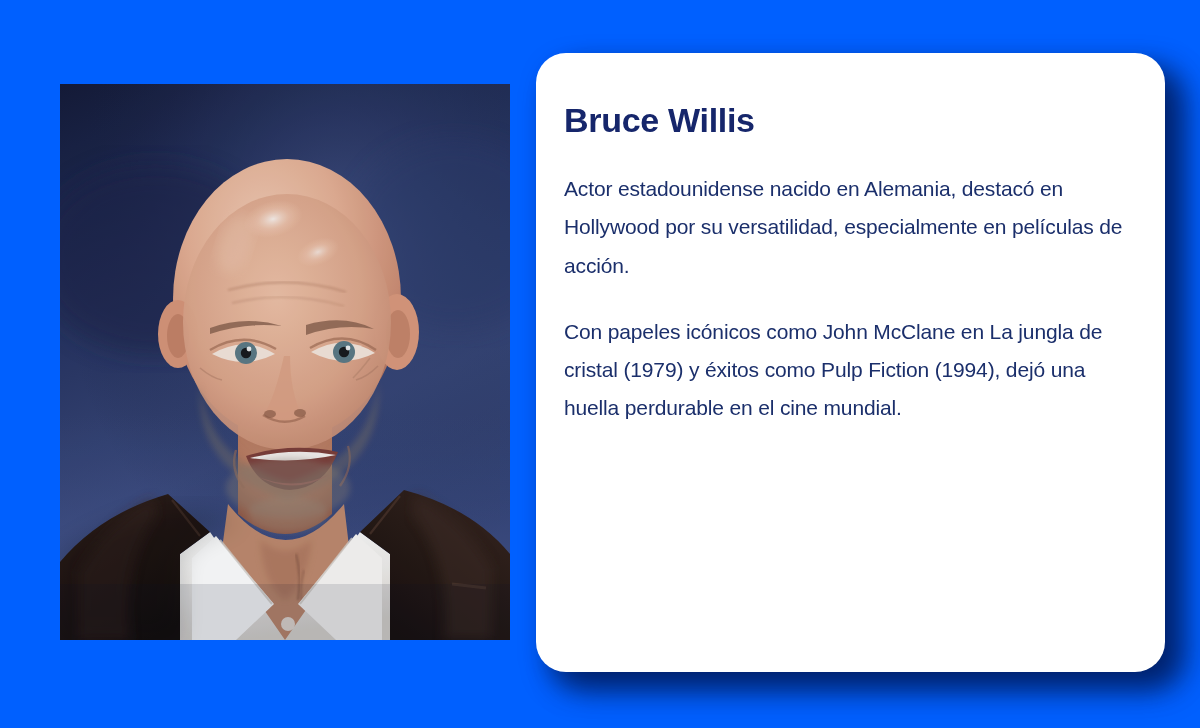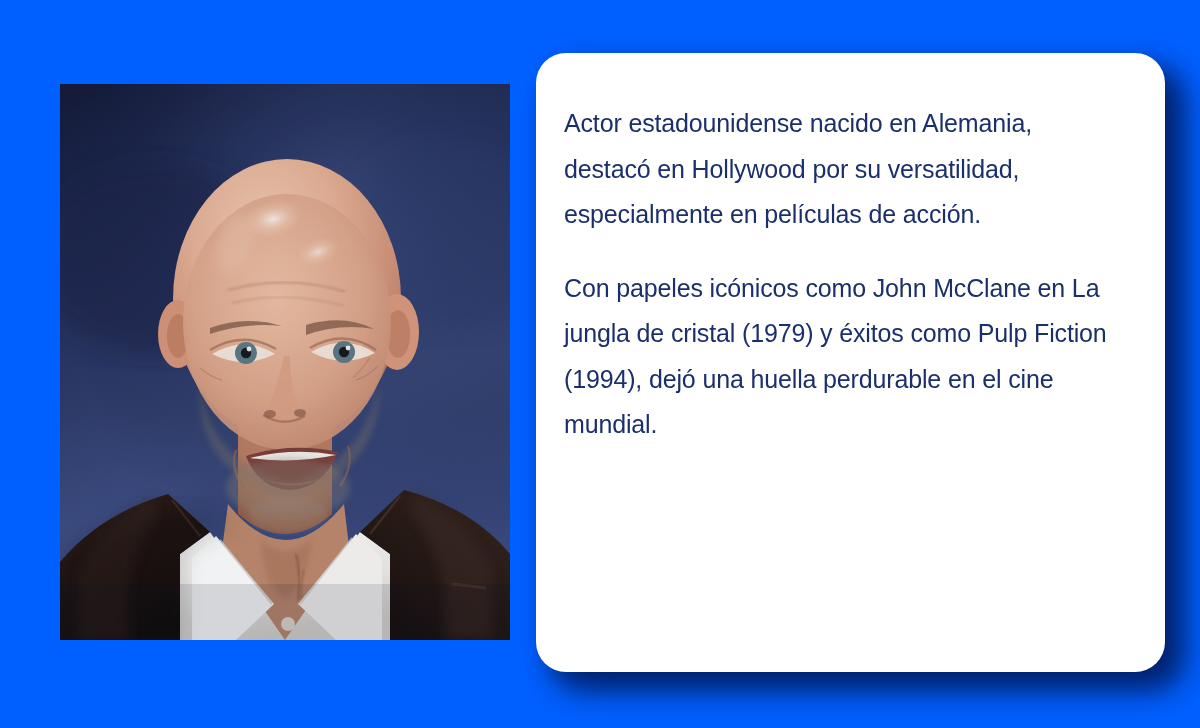--- a/index.html
+++ b/index.html
@@ -51,21 +51,21 @@
     font-size:34px;
     font-weight:bold;
     color:#16266b;
     letter-spacing:-0.3px;
     line-height:1.15;
     margin-bottom:30px;
     white-space:nowrap;
   }
 
   .card-paragraph {
-    font-size:25px;
+    font-size:21px;
     font-weight:400;
     color:#1b2f6b;
     line-height:1.82;
     letter-spacing:-0.15px;
     margin-bottom:28px;
     max-width:570px;
   }
   .card-paragraph:last-child { margin-bottom:0; }
 </style>
 </head>
@@ -230,20 +230,21 @@
 
       <path d="M0 470 Q110 400 180 440 L150 448 L120 470 L120 556 L0 556 Z" fill="#000000" opacity="0.18" filter="url(#soft12)"></path>
 
       <rect width="450" height="556" fill="#0d1a3a" opacity="0.06"></rect>
       <rect y="500" width="450" height="56" fill="#08102a" opacity="0.12"></rect>
     </svg>
   </div>
 
   <div class="info-card">
 
+    <h1 class="card-title">Bruce Willis</h1>
 
     <p class="card-paragraph">Actor estadounidense nacido en Alemania, destacó en Hollywood por su versatilidad, especialmente en películas de acción.</p>
 
     <p class="card-paragraph">Con papeles icónicos como John McClane en La jungla de cristal (1979) y éxitos como Pulp Fiction (1994), dejó una huella perdurable en el cine mundial.</p>
 
   </div>
 
 </div>
 
 </body></html>

